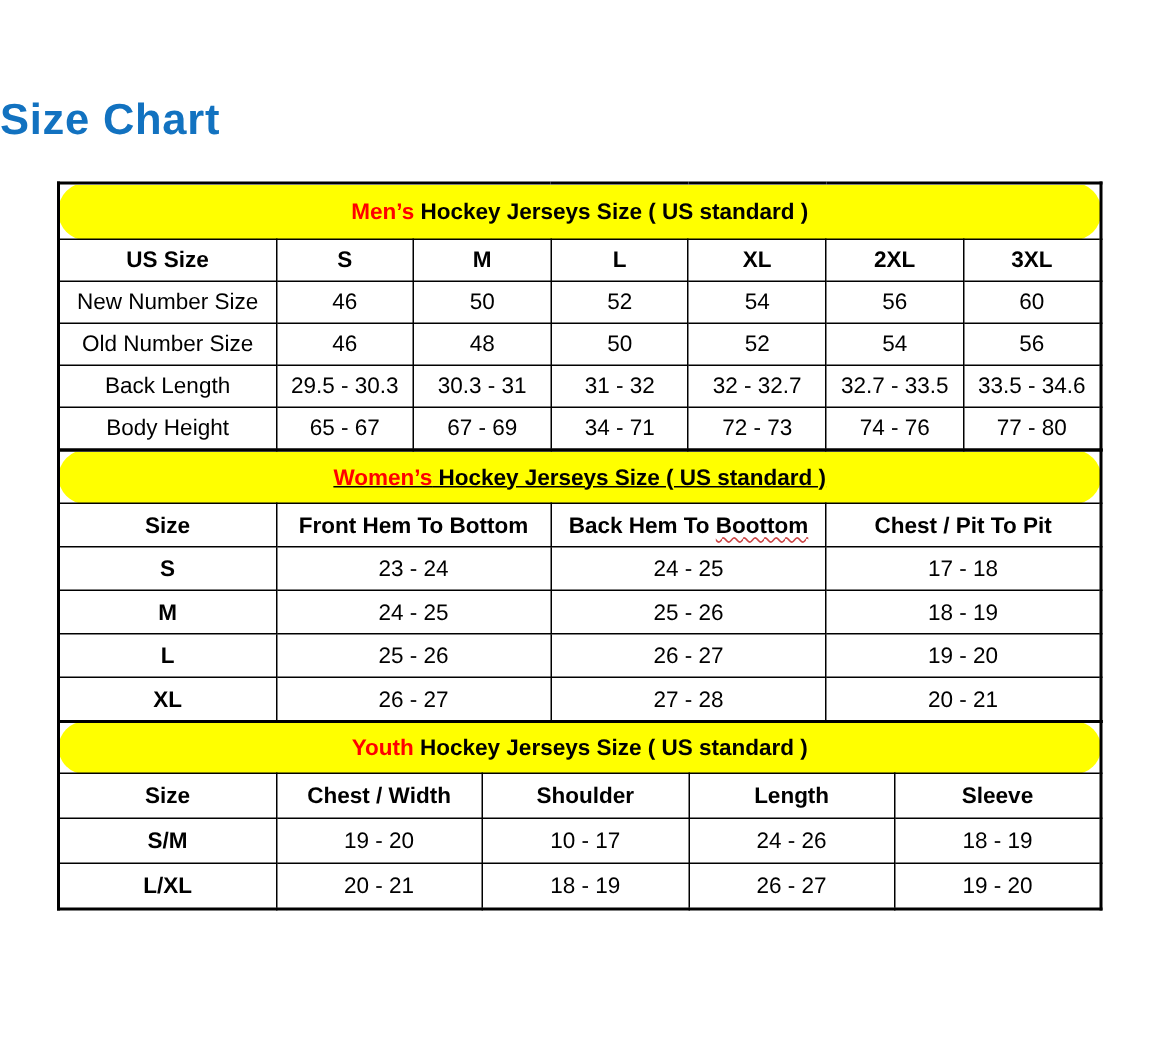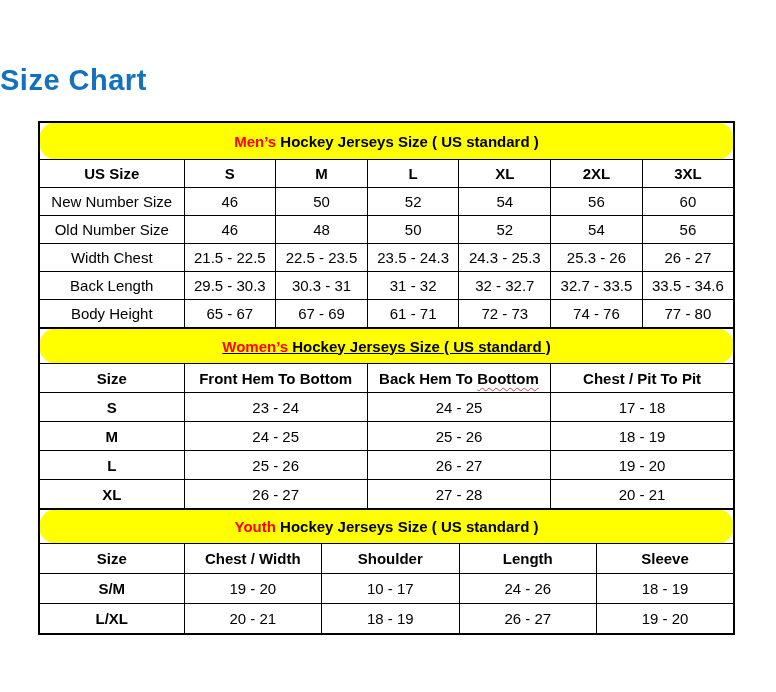--- a/index.html
+++ b/index.html
@@ -120,42 +120,33 @@
           <tr>
             <td class="rowlabel">Old Number Size</td>
             <td>46</td>
             <td>48</td>
             <td>50</td>
             <td>52</td>
             <td>54</td>
             <td>56</td>
           </tr>
           <tr>
-            <td class="rowlabel">Width Chest</td>
-            <td>21.5 - 22.5</td>
-            <td>22.5 - 23.5</td>
-            <td>23.5 - 24.3</td>
-            <td>24.3 - 25.3</td>
-            <td>25.3 - 26</td>
-            <td>26 - 27</td>
-          </tr>
-          <tr>
             <td class="rowlabel">Back Length</td>
             <td>29.5 - 30.3</td>
             <td>30.3 - 31</td>
             <td>31 - 32</td>
             <td>32 - 32.7</td>
             <td>32.7 - 33.5</td>
             <td>33.5 - 34.6</td>
           </tr>
           <tr>
             <td class="rowlabel">Body Height</td>
             <td>65 - 67</td>
             <td>67 - 69</td>
-            <td>61 - 71</td>
+            <td>34 - 71</td>
             <td>72 - 73</td>
             <td>74 - 76</td>
             <td>77 - 80</td>
           </tr>
         </tbody>
     </table>
 
     <table class="size-table t1">
       <colgroup>
           <col style="width: 145px;">

